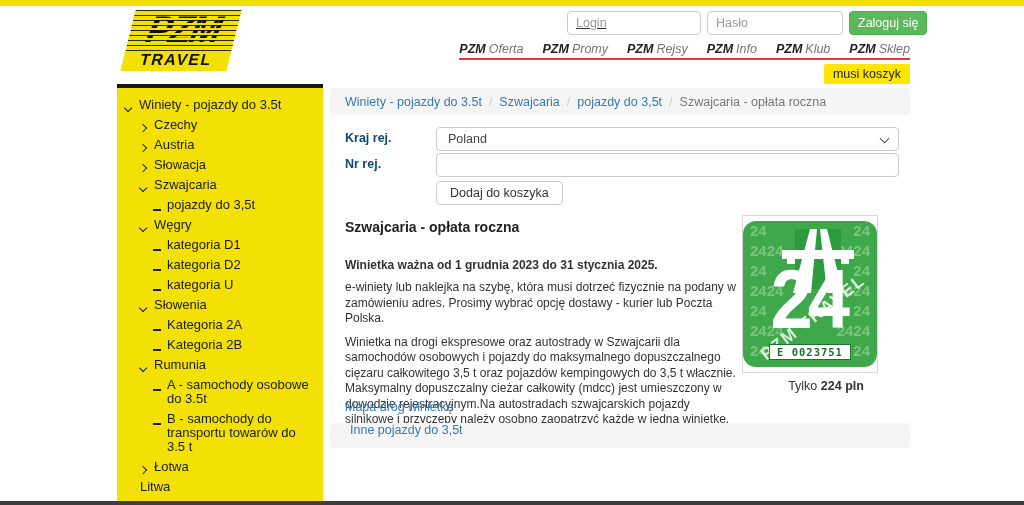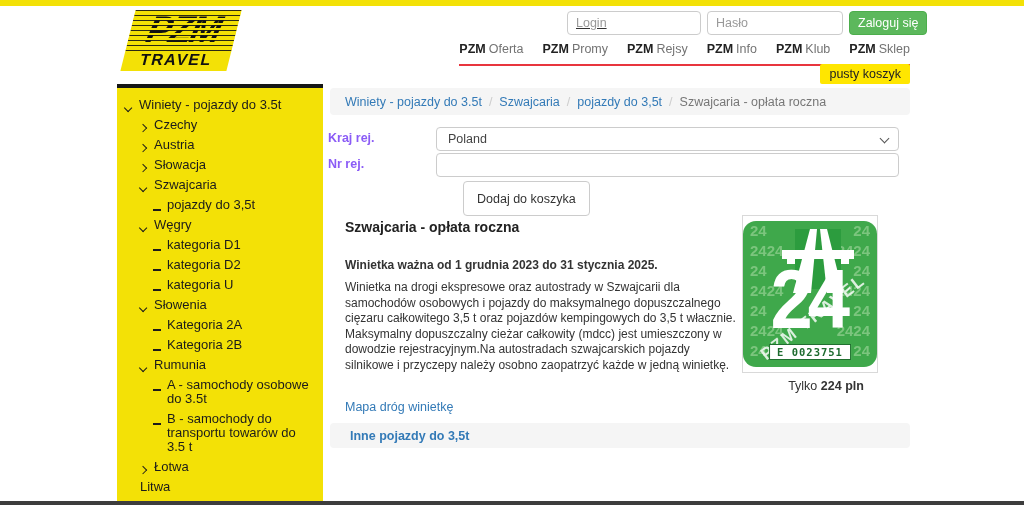--- a/index.html
+++ b/index.html
@@ -42,22 +42,22 @@
   .hdr-input::placeholder { color:#999; }
   .login-input { left:567px; width:134px;text-decoration:underline; }
   .pass-input  { left:707px; width:136px; }
   .login-btn {
     position:absolute; left:849px; top:11px; height:24px; padding:0 8px;
     background:#5cb85c; border:1px solid #4cae4c; border-radius:4px;
     color:#fff; font-size:12.5px; font-family:"Liberation Sans",sans-serif; cursor:pointer;
   }
   .main-nav {
     position:absolute; right:114px; top:42px;
-    display:flex; gap:19px; padding-bottom:8px;
-    border-bottom:2px solid #e8353e; font-size:12.5px; white-space:nowrap;
+    display:flex; gap:19px; padding-bottom:2px;
+    border-bottom:2px solid #e8353e; font-size:12.5px; white-space:nowrap;font-style:italic;
   }
   .nav-item { cursor:pointer; color:#737373; }
   .nav-item b { color:#222; font-weight:bold; margin-right:3px; }
   .cart-badge {
     position:absolute; right:114px; top:64px;
     background:#ffe600; color:#222; font-size:12.5px;
     padding:3px 9px; border-radius:2px; cursor:pointer;
   }
 
   
@@ -82,52 +82,52 @@
   .breadcrumb {
     position:absolute; left:330px; top:88px; width:580px; height:27px;
     background:#f5f5f5; border-radius:4px; padding:0 15px;
     display:flex; align-items:center; font-size:12.5px; white-space:nowrap; overflow:hidden;
   }
   .bc-link { color:#337ab7; text-decoration:none; cursor:pointer; }
   .bc-active { color:#777; }
   .bc-sep { color:#ccc; padding:0 7px; }
 
   
-  .form-label { position:absolute; left:328px; font-size:12.5px; font-weight:bold; color:#8b5cf6; }
+  .form-label { position:absolute; left:345px; font-size:12.5px; font-weight:bold; color:#0c4a6e; }
   .lbl-country { top:131px; }
   .lbl-plate   { top:157px; }
   .select-box {
     position:absolute; left:436px; top:127px; width:463px; height:24px;
     border:1px solid #ccc; border-radius:4px; background:#fff;
     font-size:12.5px; color:#444; line-height:22px; padding:0 24px 0 11px; cursor:pointer;
   }
   .select-arrow {
     position:absolute; right:10px; top:7px; width:7px; height:7px;
     border:solid #555; border-width:0 1.4px 1.4px 0; transform:rotate(45deg);
   }
   .plate-input {
     position:absolute; left:436px; top:153px; width:463px; height:24px;
     border:1px solid #ccc; border-radius:4px; font-size:12.5px; padding:0 11px; outline:none;
     font-family:"Liberation Sans",sans-serif;
   }
   .add-btn {
-    position:absolute; left:436px; top:181px; height:35px; padding:0 13px;
+    position:absolute; left:436px; top:181px; height:24px; padding:0 13px;
     background:#fff; border:1px solid #ccc; border-radius:4px;
-    font-size:12.5px; color:#333; font-family:"Liberation Sans",sans-serif; cursor:pointer;margin-left:27px;
+    font-size:12.5px; color:#333; font-family:"Liberation Sans",sans-serif; cursor:pointer;
   }
 
   
   .prod-title { position:absolute; left:345px; top:219px; font-size:14px; font-weight:bold; color:#222; }
   .prod-validity { position:absolute; left:345px; top:258px; width:392px; font-size:12px; font-weight:bold; color:#333; }
   .prod-paras { position:absolute; left:345px; top:280px; width:392px; }
   .prod-paras p { font-size:12px; line-height:15.5px; color:#333; margin-bottom:8px; }
   .map-link { position:absolute; left:345px; top:400px; font-size:12.5px; color:#337ab7; cursor:pointer; text-decoration:none; }
   .other-bar {
     position:absolute; left:330px; top:423px; width:580px; height:25px;
-    background:#f5f5f5; border-radius:4px; display:flex; align-items:center; padding:0 20px;font-weight:bold;
+    background:#f5f5f5; border-radius:4px; display:flex; align-items:flex-start; padding:0 20px;
   }
   .other-link { font-size:12.5px; color:#337ab7; cursor:pointer; text-decoration:none; }
 
   
   .vign-box {
     position:absolute; left:742px; top:215px; width:136px; height:158px;
     background:#fff; border:1px solid #d9d9d9; display:flex; align-items:center; justify-content:center;
   }
   .sticker {
     width:154px; height:146px; background:#3fa84b; border-radius:13px;
@@ -175,21 +175,21 @@
 <button class="login-btn">Zaloguj się</button>
 
 <nav class="main-nav" id="main-nav">
     <span class="nav-item"><b>PZM</b>Oferta</span>
     <span class="nav-item"><b>PZM</b>Promy</span>
     <span class="nav-item"><b>PZM</b>Rejsy</span>
     <span class="nav-item"><b>PZM</b>Info</span>
     <span class="nav-item"><b>PZM</b>Klub</span>
     <span class="nav-item"><b>PZM</b>Sklep</span>
   </nav>
-<div class="cart-badge">pusty koszyk</div>
+<div class="cart-badge">musi koszyk</div>
 
 <aside class="sidebar" id="sidebar">
     <div class="side-item lvl1">
       <span class="ico"><span class="chev down"></span></span>
       <span>Winiety - pojazdy do 3.5t</span>
     </div>
     <div class="side-item lvl2">
       <span class="ico"><span class="chev right"></span></span>
       <span>Czechy</span>
     </div>
@@ -273,20 +273,21 @@
   <span>Poland</span>
   <span class="select-arrow"></span>
 </div>
 <label class="form-label lbl-plate">Nr rej.</label>
 <input class="plate-input" value="" style="">
 <button class="add-btn">Dodaj do koszyka</button>
 
 <h1 class="prod-title">Szwajcaria - opłata roczna</h1>
 <div class="prod-validity">Winietka ważna od 1 grudnia 2023 do 31 stycznia 2025.</div>
 <div class="prod-paras" id="paras">
+    <p>e-winiety lub naklejka na szybę, która musi dotrzeć fizycznie na podany w zamówieniu adres. Prosimy wybrać opcję dostawy - kurier lub Poczta Polska.</p>
     <p>Winietka na drogi ekspresowe oraz autostrady w Szwajcarii dla  samochodów osobowych i pojazdy do maksymalnego dopuszczalnego cięzaru całkowitego 3,5 t oraz pojazdów kempingowych do 3,5 t włacznie. Maksymalny dopuszczalny cieżar całkowity (mdcc) jest umieszczony w dowodzie rejestracyjnym.Na autostradach szwajcarskich pojazdy silnikowe i przyczepy należy osobno zaopatrzyć każde w jedną winietkę.</p>
   </div>
 <a class="map-link">Mapa dróg winietkę</a>
 <div class="other-bar">
   <a class="other-link">Inne pojazdy do 3,5t</a>
 </div>
 
 <div class="vign-box">
   <div class="sticker">
     <div id="v-pattern">

